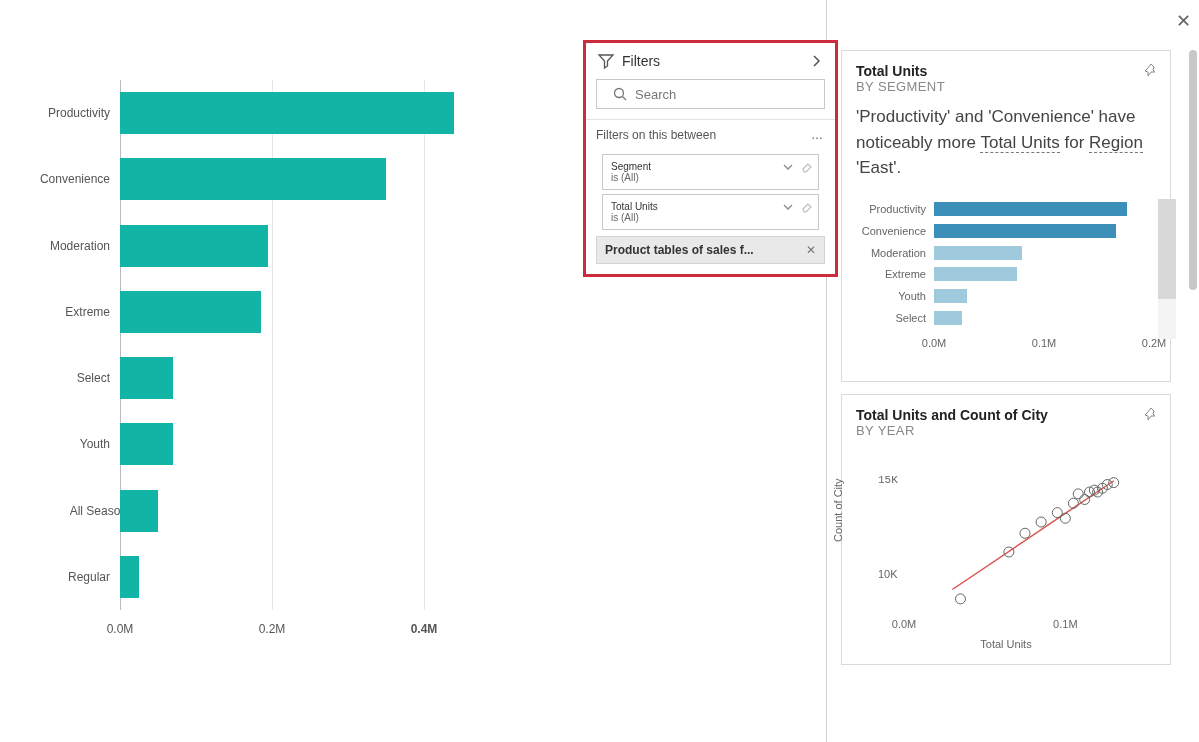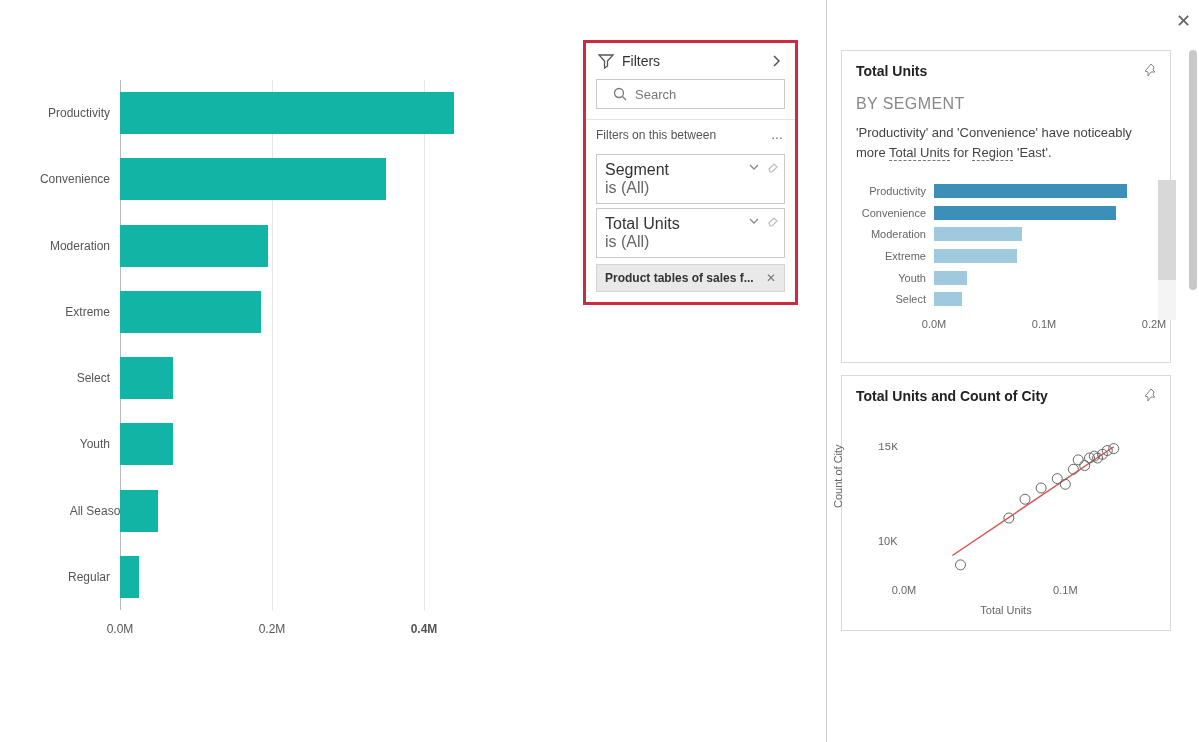--- a/index.html
+++ b/index.html
@@ -10,42 +10,42 @@
 
   
   .big-chart{position:relative;width:560px;height:620px}
   .big-chart .grid{position:absolute;top:60px;height:530px;width:1px;background:#e6e6e6}
   .big-chart .axis-line{position:absolute;top:60px;height:530px;width:1px;background:#bbb}
   .big-chart .hbar{position:absolute;height:42px;background:#12B5A5}
   .big-chart .hlbl{position:absolute;width:100px;text-align:right;font-size:12px;color:#555;transform:translateY(-50%)}
   .big-chart .xtick{position:absolute;font-size:12px;color:#555;top:602px;transform:translateX(-50%)}
 
   
-  .filters{position:absolute;top:40px;left:583px;width:215px;border:3px solid #cc2a3d;background:#fff}
+  .filters{position:absolute;top:40px;left:583px;width:255px;border:3px solid #cc2a3d;background:#fff}
   .filters-head{display:flex;align-items:center;padding:10px 12px;font-size:14px;color:#333}
   .filters-head .sp{flex:1}
   .search-row{padding:0 10px 10px 10px}
   .search-box{display:flex;align-items:center;border:1px solid #c8c8c8;height:30px;padding:0 16px;color:#777}
   .search-box span.ph{margin-left:8px;font-size:13px}
   .filters hr{border:none;border-top:1px solid #e3e3e3;margin:0}
   .sect-title{display:flex;align-items:center;padding:8px 10px;font-size:12px;color:#555}
   .sect-title .sp{flex:1}
   .dots{letter-spacing:2px;color:#555}
-  .fcard{margin:4px 10px;border:1px solid #c8c8c8;padding:6px 8px;font-size:16px;color:#333;position:relative}
+  .fcard{margin:4px 16px;border:1px solid #c8c8c8;padding:6px 8px;font-size:10px;color:#333;position:relative}
   .fcard .r{position:absolute;right:6px;top:6px;display:flex;gap:6px;color:#888}
   .fchip{margin:6px 10px 10px 10px;background:#e9e9e9;border:1px solid #d4d4d4;padding:6px 8px;font-size:12px;font-weight:600;color:#333;display:flex;align-items:center}
   .fchip .sp{flex:1}
   .fchip .x{color:#777;font-weight:400}
 
   
   .card{border:1px solid #d9d9d9;margin-bottom:12px;padding:12px 14px;position:relative}
   .card h3{margin:0;font-size:14px;font-weight:600;color:#222}
-  .card .sub{font-size:16px;letter-spacing:.4px;color:#888;margin-top:16px}
+  .card .sub{font-size:13px;letter-spacing:.4px;color:#888;margin-top:0}
   .pin{position:absolute;top:12px;right:12px;color:#666}
-  .insight{font-size:13px;color:#444;margin-top:10px;line-height:1.5}
+  .insight{font-size:17px;color:#444;margin-top:10px;line-height:1.5}
   .dash{border-bottom:1px dashed #777}
 
   .mini-bars{position:relative;height:170px;margin-top:18px}
   .mini-bars .mlbl{position:absolute;width:70px;text-align:right;font-size:11px;color:#666;transform:translateY(-50%)}
   .mini-bars .mbar{position:absolute;height:14px}
   .mini-bars .mxtick{position:absolute;font-size:11px;color:#666;top:138px;transform:translateX(-50%)}
   .mini-scroll{position:absolute;right:-20px;top:0;width:18px;height:140px;background:#f4f4f4}
   .mini-thumb{position:absolute;right:-20px;top:0;width:18px;height:100px;background:#d8d8d8}
 
   .scatter-wrap{position:relative;height:200px;margin-top:14px}
@@ -189,20 +189,21 @@
         </div>
     </div>
 
     <div class="card">
       <span class="pin">
         <svg width="14" height="14">
             <path d="M7 1l3 3-1 3 2 2-4 0-3 4 0-4-3-1 2-2z" fill="none" stroke="#888" stroke-width="1"></path>
           </svg>
       </span>
       <h3>Total Units and Count of City</h3>
+      <div class="sub">BY YEAR</div>
       <div class="scatter-wrap" id="scatter"><svg viewBox="0 0 300 200">
             <line x1="96.4" y1="137.5" x2="257.73333333333335" y2="28.75" stroke="#d9534f" stroke-width="1.5"></line>
             <circle cx="104.46666666666667" cy="146.875" r="5" fill="none" stroke="#666" stroke-width="1"></circle>
             <circle cx="152.86666666666667" cy="100.00000000000001" r="5" fill="none" stroke="#666" stroke-width="1"></circle>
             <circle cx="169" cy="81.25000000000001" r="5" fill="none" stroke="#666" stroke-width="1"></circle>
             <circle cx="185.13333333333335" cy="69.99999999999999" r="5" fill="none" stroke="#666" stroke-width="1"></circle>
             <circle cx="201.26666666666668" cy="60.624999999999986" r="5" fill="none" stroke="#666" stroke-width="1"></circle>
             <circle cx="209.33333333333334" cy="66.25" r="5" fill="none" stroke="#666" stroke-width="1"></circle>
             <circle cx="217.39999999999998" cy="51.249999999999986" r="5" fill="none" stroke="#666" stroke-width="1"></circle>
             <circle cx="222.23999999999998" cy="41.874999999999986" r="5" fill="none" stroke="#666" stroke-width="1"></circle>

